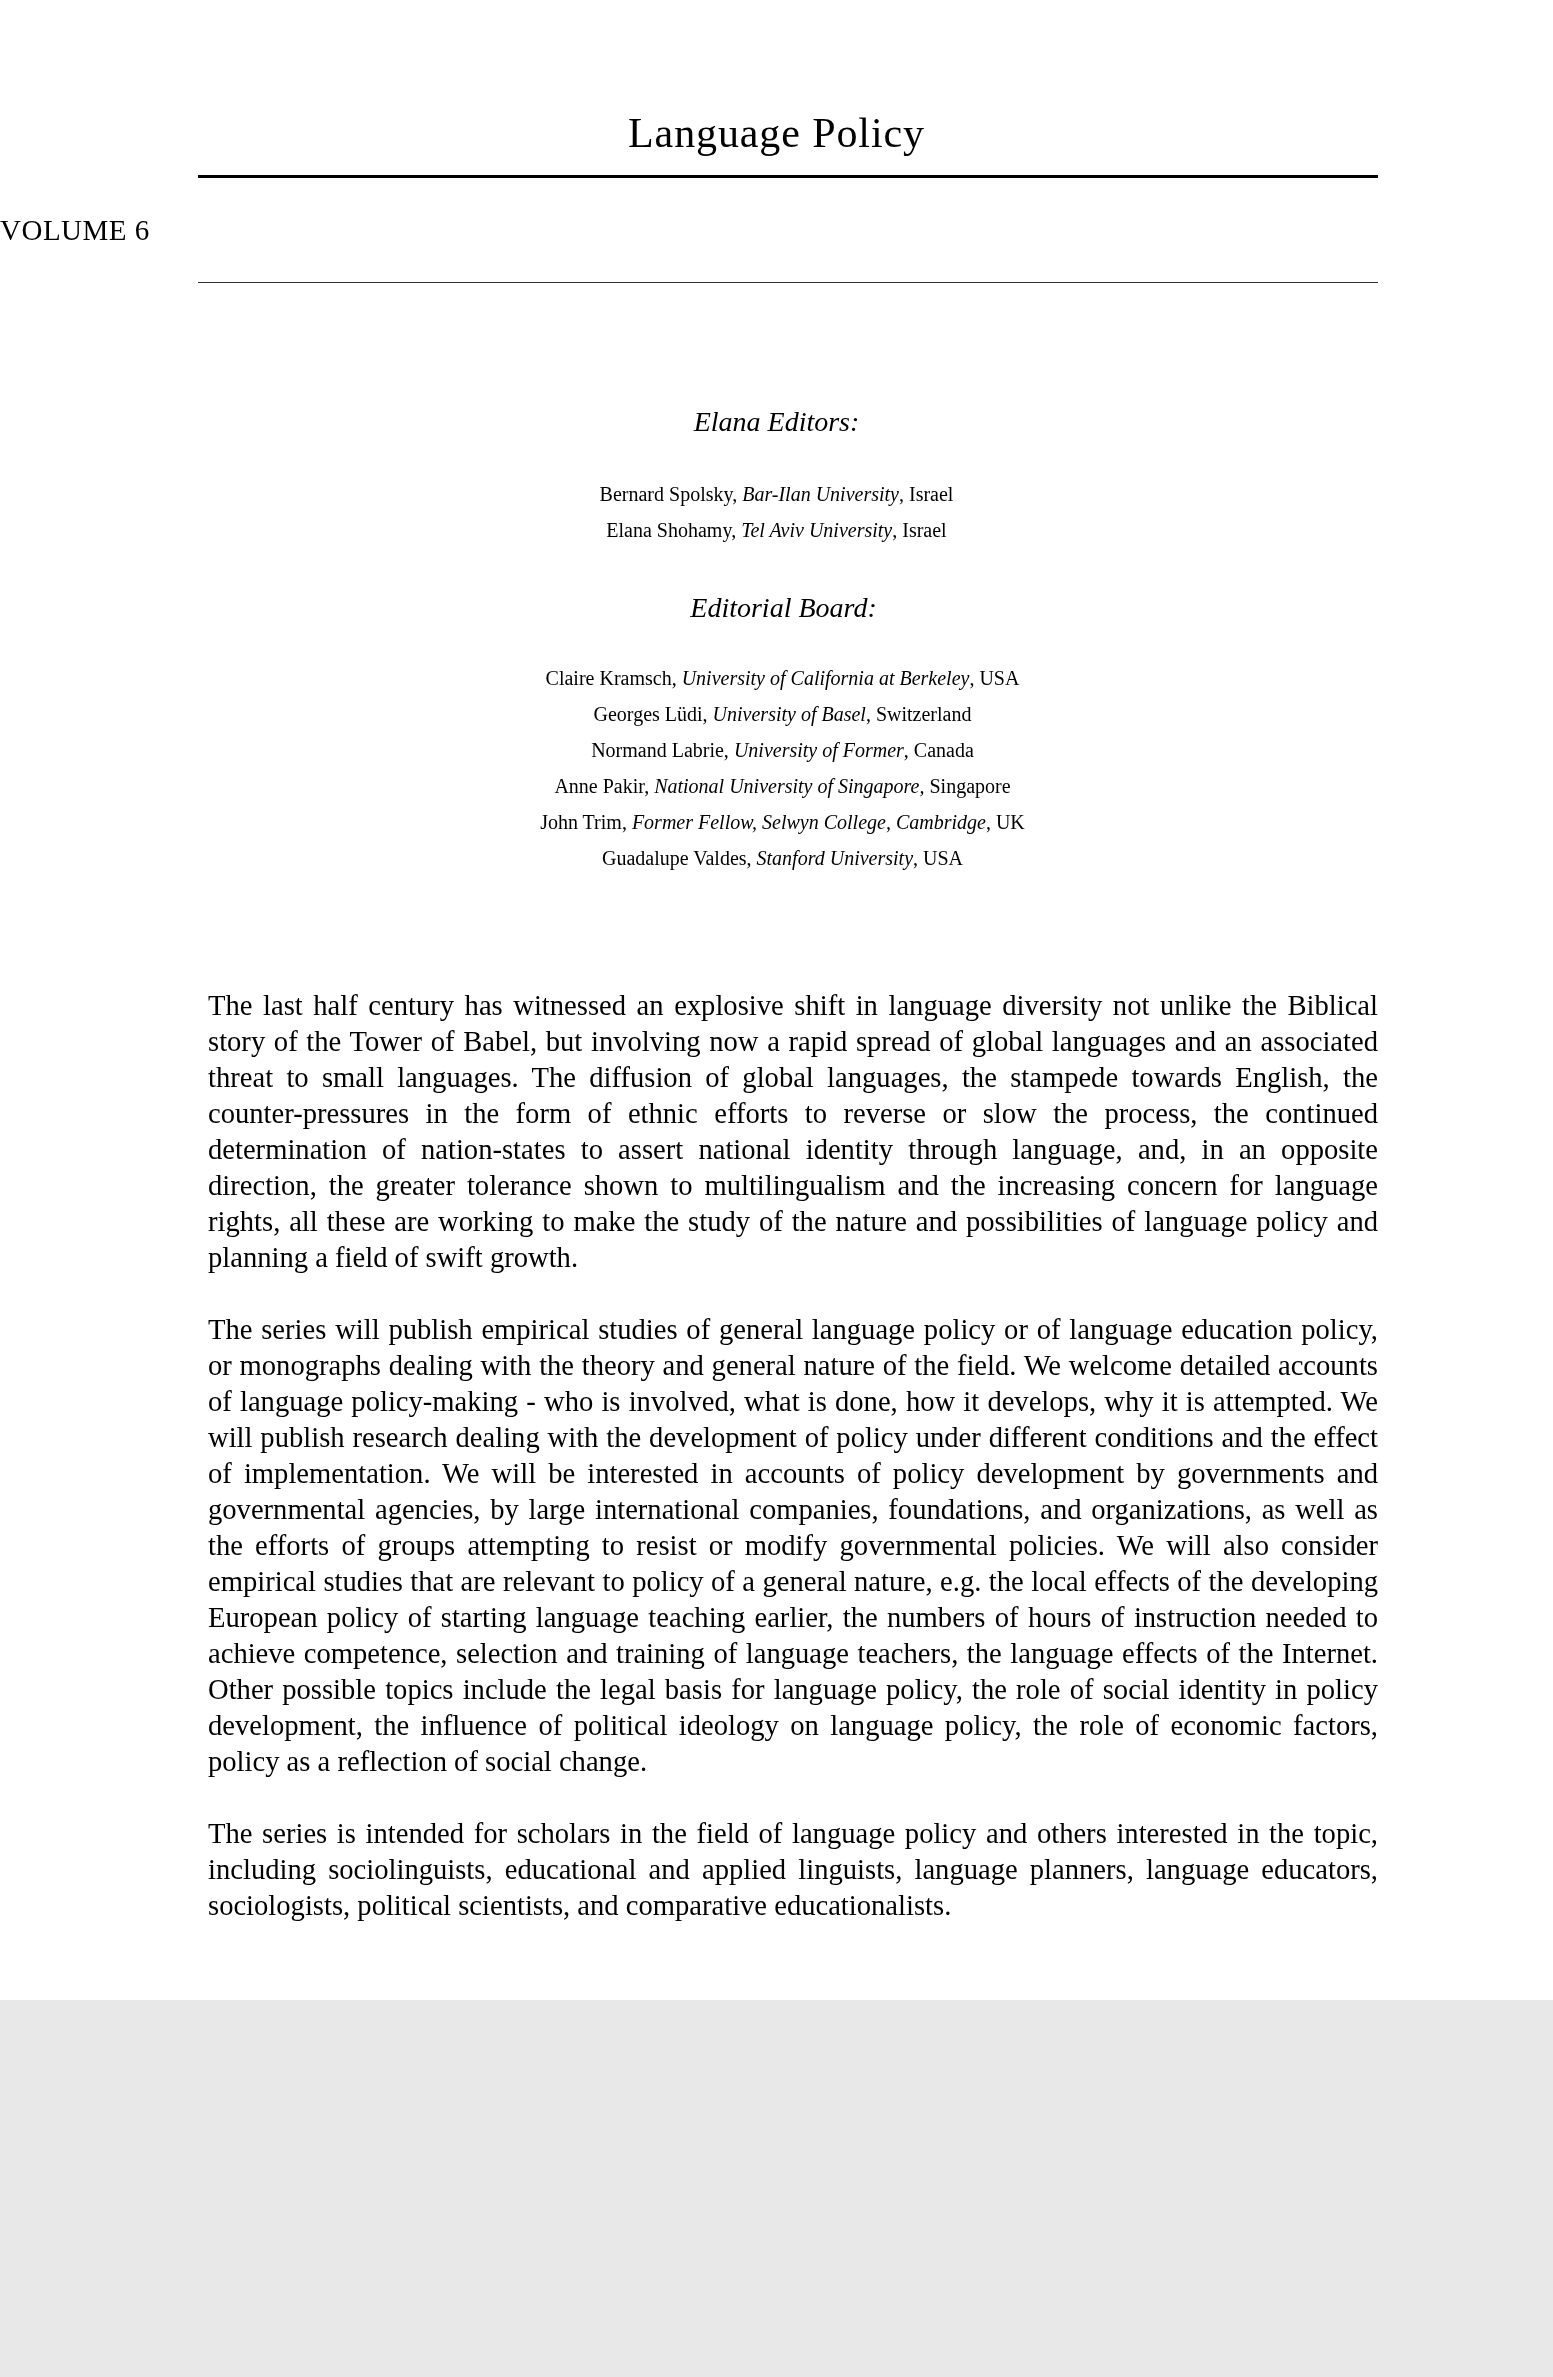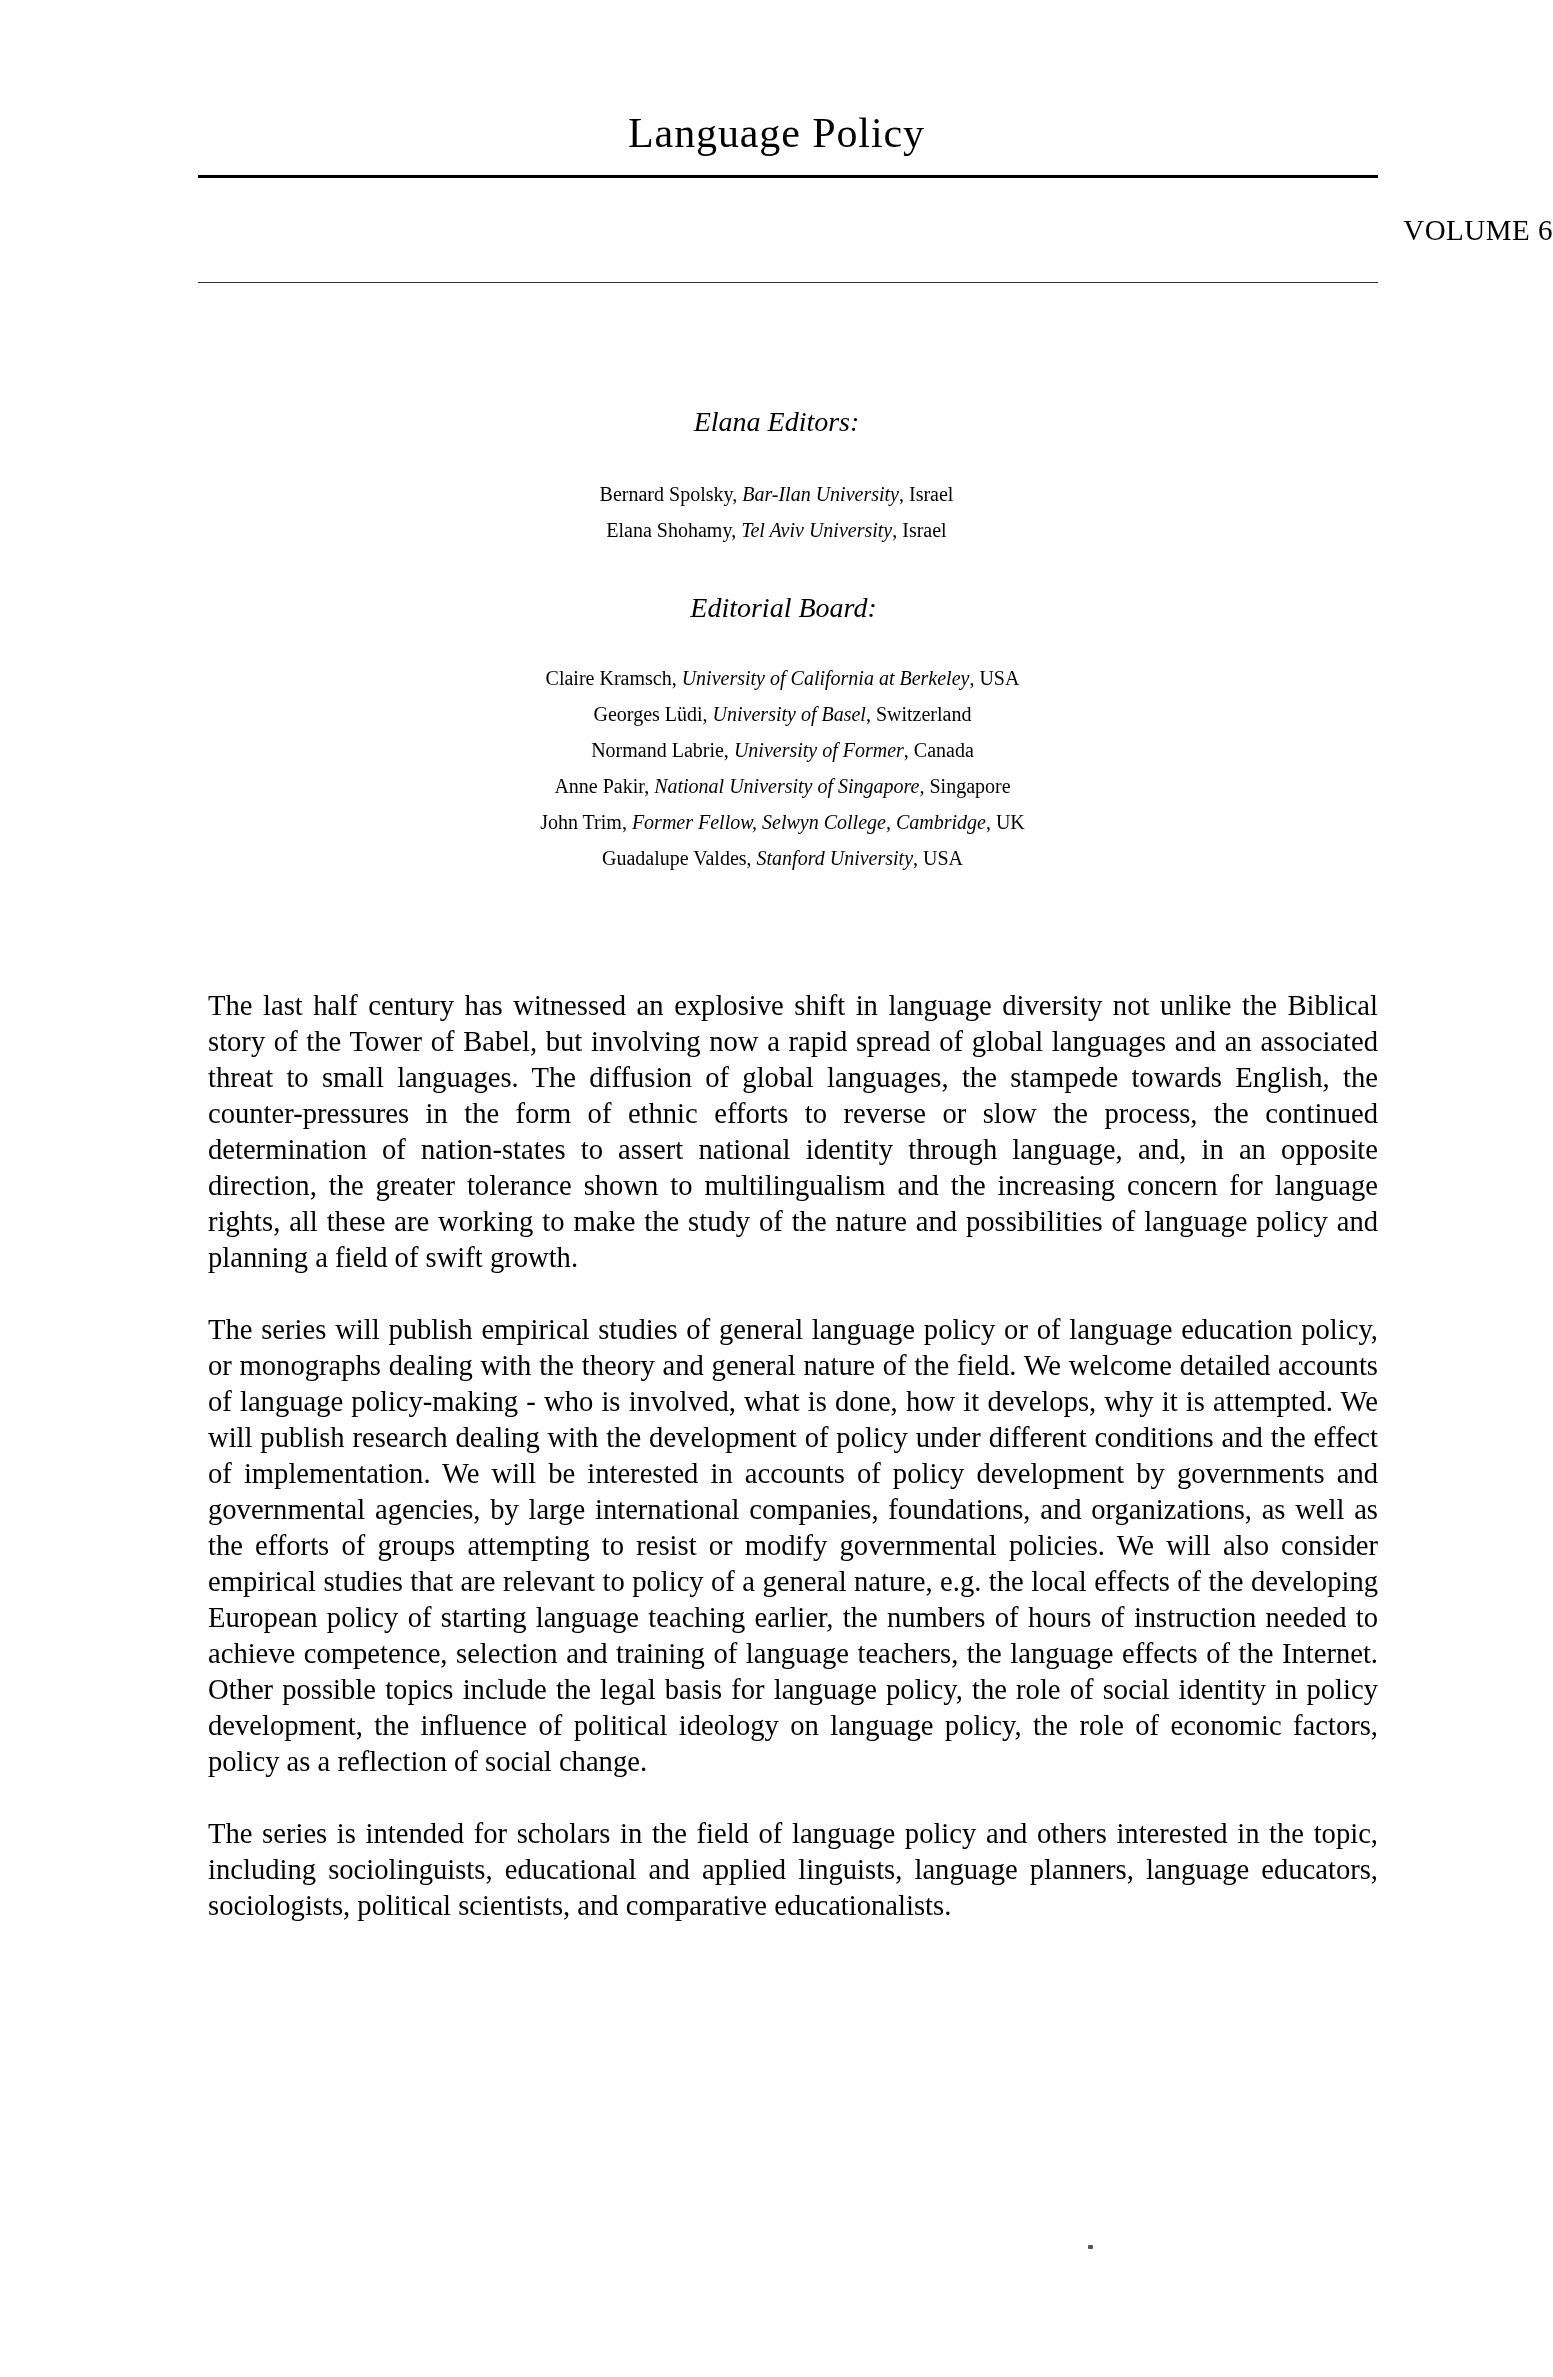--- a/index.html
+++ b/index.html
@@ -3,21 +3,21 @@
 <meta charset="utf-8">
 <style>
   html, body {
     margin: 0;
     padding: 0;
     background: #e8e8e8;
   }
   .page {
     position: relative;
     width: 1553px;
-    height: 2377px;
+    height: 2000px;
     margin: 0 auto;
     background: #ffffff;
     color: #000000;
     font-family: "Liberation Serif", "DejaVu Serif", serif;
     overflow: hidden;
   }
   .book-title {
     padding-top: 109px;
     text-align: center;
     font-size: 42px;
@@ -25,21 +25,21 @@
     line-height: 1.15;
   }
   .rule-thick {
     margin: 18px 0 0 198px;
     width: 1180px;
     height: 0;
     border-top: 3.6px solid #000;
   }
   .volume-line {
     margin-top: 36px;
-    text-align: right;
+    text-align: left;
     font-size: 29px;
     letter-spacing: 0.5px;
   }
   .rule-thin {
     margin: 35px 0 0 198px;
     width: 1180px;
     height: 0;
     border-top: 1.8px solid #1a1a1a;
     opacity: 0.9;
   }

